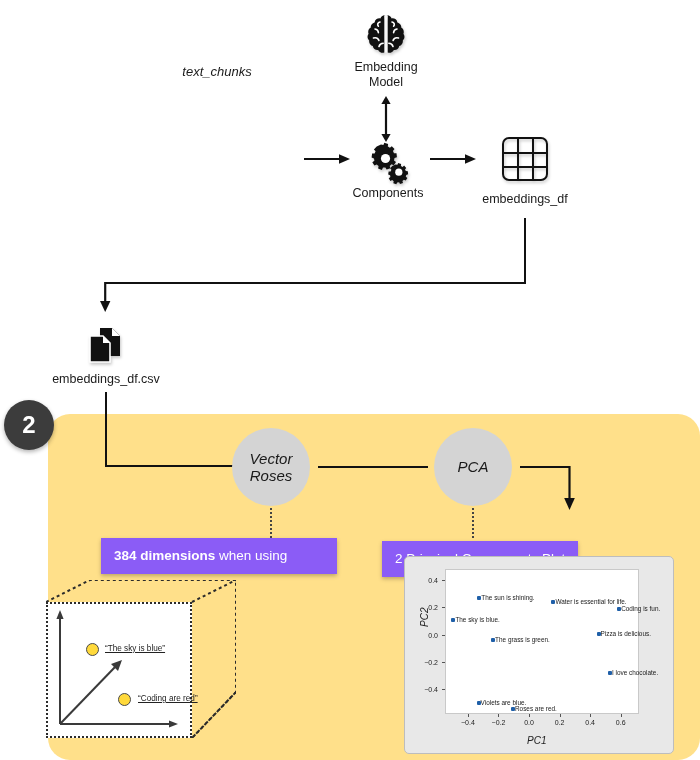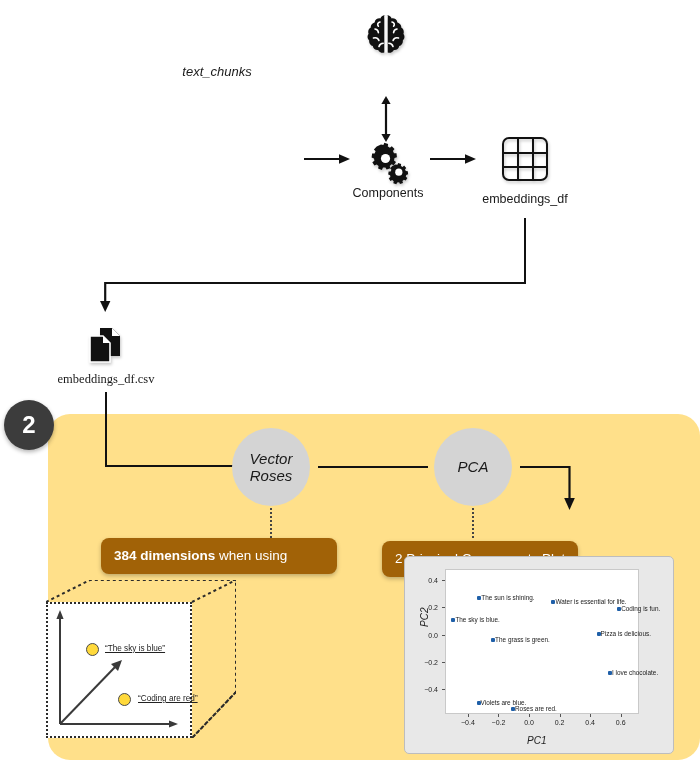--- a/index.html
+++ b/index.html
@@ -68,21 +68,21 @@
     display:flex;align-items:center;justify-content:center;text-align:center;
     font-style:italic;font-size:15px;line-height:1.15;
   }
   #vector-space-node{left:232px;top:428px;width:78px;height:78px;}
   #pca-node{left:434px;top:428px;width:78px;height:78px;}
 
   .dotted-v{position:absolute;width:0;border-left:2px dotted #444;}
 
   
   .tip{
-    background:#a16207;color:#fff;border-radius:8px;
+    background:#8b5cf6;color:#fff;border-radius:0;
     padding:9px 13px;font-size:13.5px;line-height:1.35;
     box-shadow:0 2px 4px rgba(0,0,0,.25);
   }
   .tip b{font-weight:bold;}
 
   
   #cube-box{left:46px;top:580px;width:190px;height:158px;}
   #cube-box .face{
     position:absolute;left:0;top:22px;width:146px;height:136px;
     background:#fff;border:2px dotted #2b2b2b;box-sizing:border-box;
@@ -130,20 +130,24 @@
         <path d="M13 17c2 .4 3.4 1.8 3.4 3.8"></path>
         <path d="M11.5 26c2.4-.6 4.6.4 5.4 2.4"></path>
         <path d="M17 34.5c.6-2 2.2-3.2 4.2-3.2"></path>
         <path d="M30 10c2.4.6 3 2.6 1.6 4.2"></path>
         <path d="M35 17c-2 .4-3.4 1.8-3.4 3.8"></path>
         <path d="M36.5 26c-2.4-.6-4.6.4-5.4 2.4"></path>
         <path d="M31 34.5c-.6-2-2.2-3.2-4.2-3.2"></path>
       </g>
     </svg>
   </div>
+  <div class="abs node-label" style="left:336px;top:60px;width:100px;">
+    <div>Embedding</div>
+    <div>Model</div>
+  </div>
 
   <svg class="arrow" style="left:376px;top:96px;" width="20" height="46">
     <line x1="10" y1="6" x2="10" y2="40" stroke="#111" stroke-width="2.2"></line>
     <polygon points="10,0 5.4,8 14.6,8" fill="#111"></polygon>
     <polygon points="10,46 5.4,38 14.6,38" fill="#111"></polygon>
   </svg>
 
   <div class="abs iblk" style="left:360px;top:140px;width:54px;height:46px;">
     <svg width="54" height="46" viewBox="0 0 54 46">
       <g fill="#111">
@@ -190,21 +194,21 @@
   </svg>
 
   <div class="abs iblk" style="left:86px;top:326px;width:40px;height:40px;">
     <svg width="40" height="40" viewBox="0 0 40 40">
       <path d="M14 2h12l8 8v20H14z" fill="#111"></path>
       <path d="M26 2l8 8h-8z" fill="#fff"></path>
       <path d="M4 10h13l7 7v19H4z" fill="#111" stroke="#fff" stroke-width="1.6"></path>
       <path d="M17 10l7 7h-7z" fill="#fff"></path>
     </svg>
   </div>
-  <div class="abs node-label" style="left:28px;top:372px;width:156px;font-family:Liberation Serif, serif;">embeddings_df.csv</div>
+  <div class="abs node-label" style="left:28px;top:372px;width:156px;">embeddings_df.csv</div>
 
   <div class="abs" id="yellow-panel"></div>
 
   <div class="abs" id="step-badge">2</div>
 
   <div class="abs ln v" style="left:105px;top:392px;height:75px;"></div>
   <div class="abs ln h" style="left:105px;top:465px;width:130px;"></div>
 
   <div class="abs circle-node" id="vector-space-node">
     <div>

